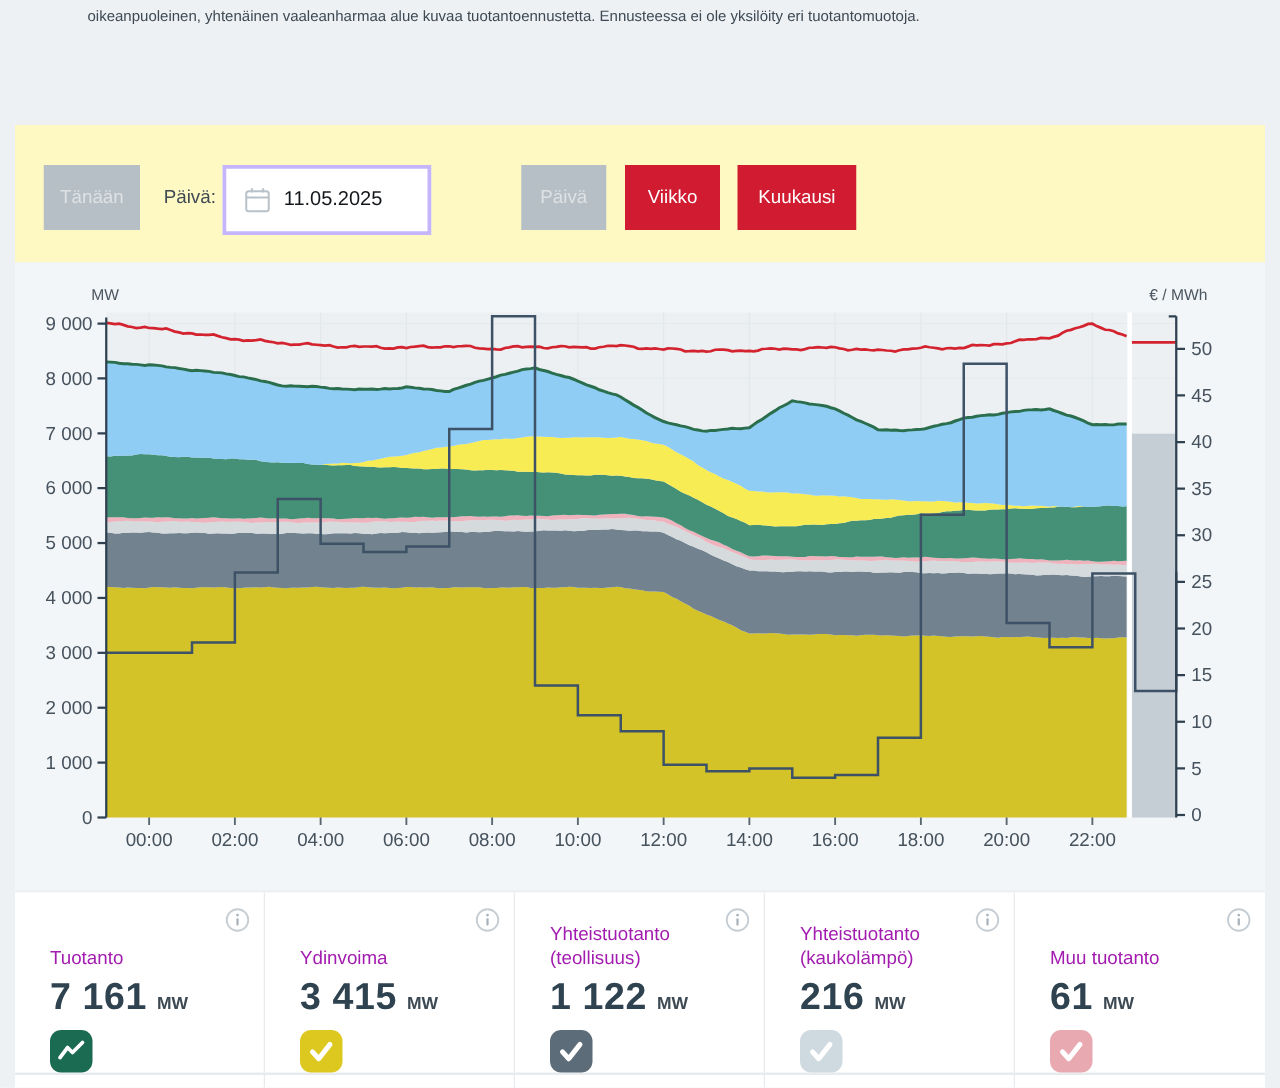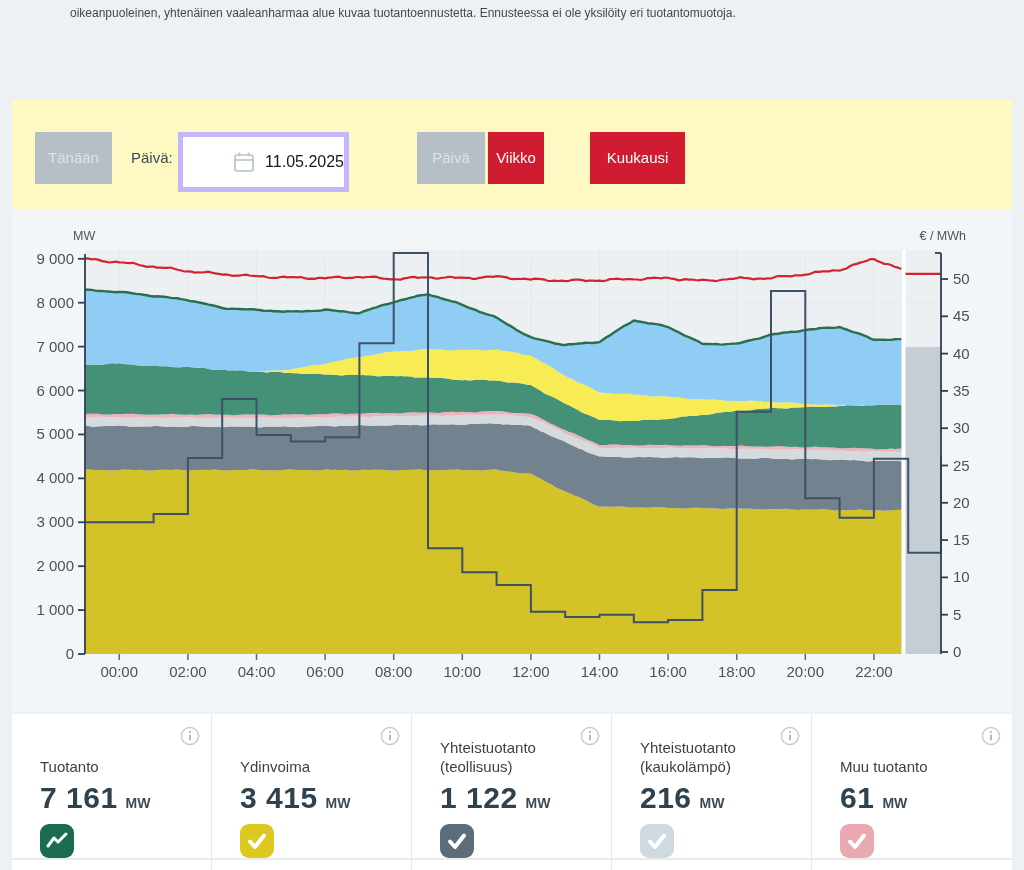--- a/index.html
+++ b/index.html
@@ -8,34 +8,34 @@
   .intro{position:absolute;left:70px;top:5px;width:900px;font-size:12px;
          line-height:1.35;color:#3e4953;}
   
   .controls-panel{position:absolute;left:12px;top:100px;width:1000px;height:110px;background:#fef9c3;}
   .btn{position:absolute;top:32px;height:52px;line-height:52px;text-align:center;
        font-size:15px;cursor:pointer;user-select:none;}
   .btn-gray{background:#b7bfc6;color:#dde2e5;}
   .btn-red{background:#d01b31;color:#ffffff;}
   .ctl-label{position:absolute;top:32px;height:52px;line-height:52px;font-size:15px;color:#3e4953;}
   .date-box{position:absolute;left:166px;top:32px;width:147px;height:50px;background:#fff;
-            border:5px solid #c4b5fd;display:flex;align-items:center;gap:10px;padding-left:14px;cursor:pointer;justify-content:flex-end;}
+            border:3px solid #c4b5fd;display:flex;align-items:center;gap:10px;padding-left:14px;cursor:pointer;}
   .date-text{font-size:16px;color:#14181c;}
   
   .chart-panel{position:absolute;left:12px;top:210px;width:1000px;height:502px;background:#f3f6f8;}
   .axis-unit{position:absolute;top:19px;font-size:12.5px;color:#4a5560;}
   .unit-left{left:61px;}
   .unit-right{right:46px;}
   #chart-svg{position:absolute;left:0;top:0;}
   
   .cards-panel{position:absolute;left:12px;top:714px;width:1000px;height:144px;background:#fff;
                display:grid;grid-template-columns:repeat(5,200px);border-bottom:2px solid #e7ebee;}
   .stat-card{position:relative;padding:24px 0 0 28px;border-right:1px solid #e7ebee;}
   .stat-card:last-child{border-right:none;}
-  .card-label{font-size:15px;color:#404040;line-height:1.22;min-height:38px;width:146px;
+  .card-label{font-size:15px;color:#a21caf;line-height:1.22;min-height:38px;width:146px;
               display:flex;align-items:flex-end;}
   .card-value-row{margin-top:5px;white-space:nowrap;}
   .card-value{font-size:30px;font-weight:bold;color:#2f4250;letter-spacing:.5px;}
   .card-unit{font-size:14px;font-weight:bold;color:#3d4a54;margin-left:8px;}
   .card-icon{margin-top:9px;width:34px;height:34px;border-radius:9px;display:flex;
              align-items:center;justify-content:center;cursor:pointer;}
   .info-icon{position:absolute;right:11px;top:12px;width:20px;height:20px;cursor:pointer;}
   .row2{position:absolute;left:12px;top:860px;width:1000px;height:10px;background:#fff;
         display:grid;grid-template-columns:repeat(5,200px);}
   .row2 div{border-right:1px solid #e7ebee;}
@@ -52,21 +52,21 @@
   <div class="date-box">
     <svg width="22" height="22" viewBox="0 0 22 22">
       <rect x="2" y="4" width="18" height="16" rx="2" fill="none" stroke="#b9c2c9" stroke-width="1.6"></rect>
       <line x1="2" y1="9" x2="20" y2="9" stroke="#b9c2c9" stroke-width="1.6"></line>
       <line x1="6.5" y1="1.5" x2="6.5" y2="5" stroke="#b9c2c9" stroke-width="1.6"></line>
       <line x1="15.5" y1="1.5" x2="15.5" y2="5" stroke="#b9c2c9" stroke-width="1.6"></line>
     </svg>
     <span class="date-text">11.05.2025</span>
   </div>
   <div class="btn btn-gray" style="left:405px;width:68px;">Päivä</div>
-  <div class="btn btn-red" style="left:476px;width:56px;">Viikko</div>
+  <div class="btn btn-red" style="left:488px;width:76px;">Viikko</div>
   <div class="btn btn-red" style="left:578px;width:95px;">Kuukausi</div>
 </div>
 
 <div class="chart-panel">
   <div class="axis-unit unit-left">MW</div>
   <div class="axis-unit unit-right">€ / MWh</div>
   <svg id="chart-svg" width="1000" height="502">
       <rect x="73" y="40" width="856" height="404" fill="#edf0f3"></rect>
       <line x1="107.3" y1="40" x2="107.3" y2="444" stroke="#e3e8eb" stroke-width="1"></line>
       <line x1="175.89999999999998" y1="40" x2="175.89999999999998" y2="444" stroke="#e3e8eb" stroke-width="1"></line>

